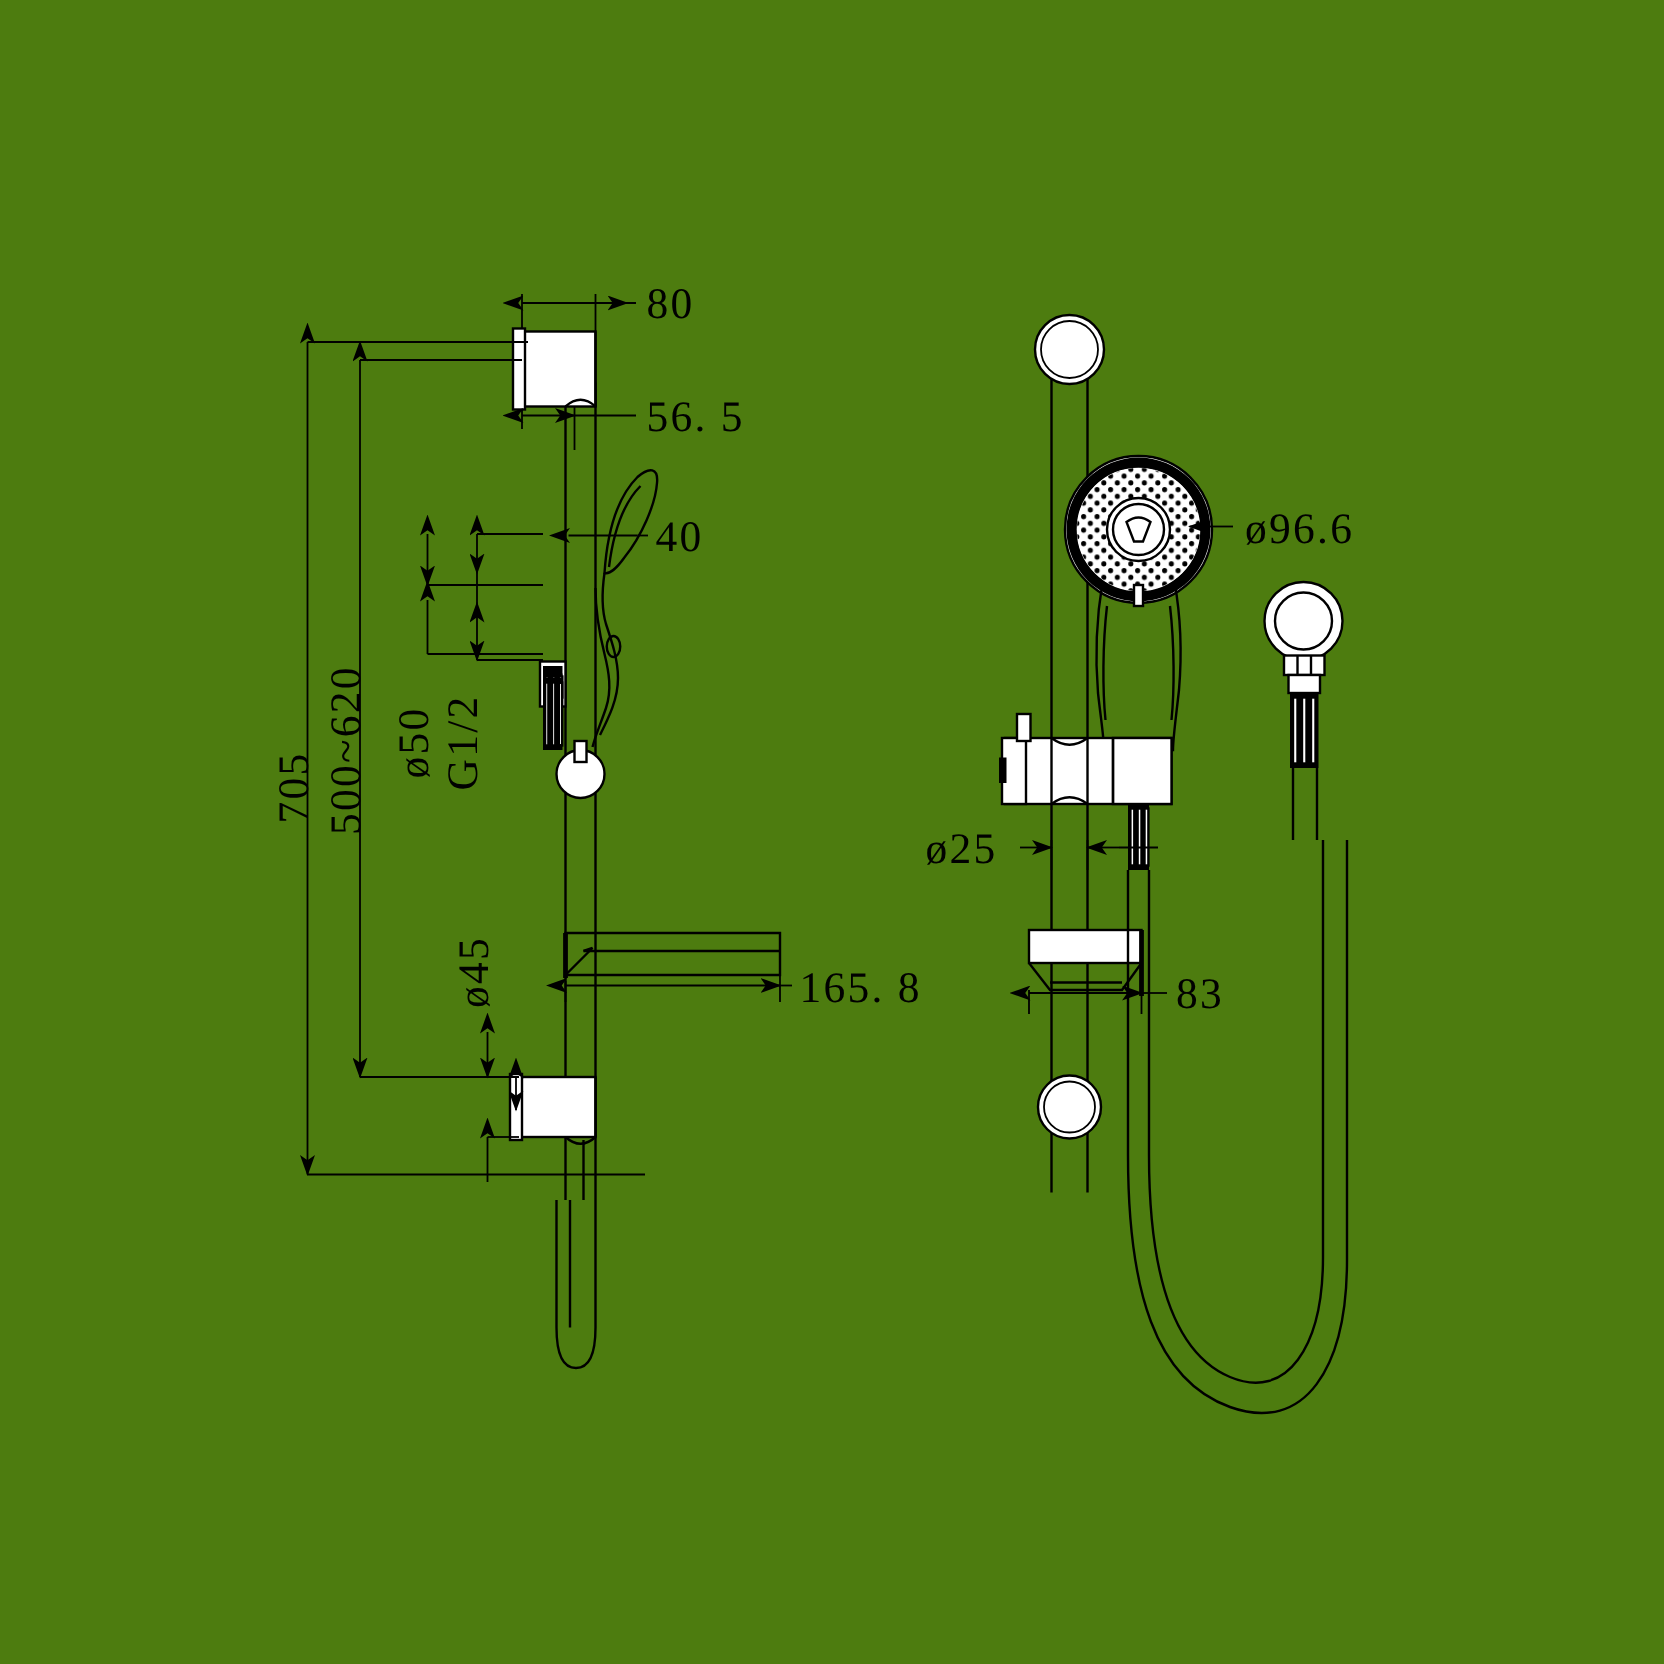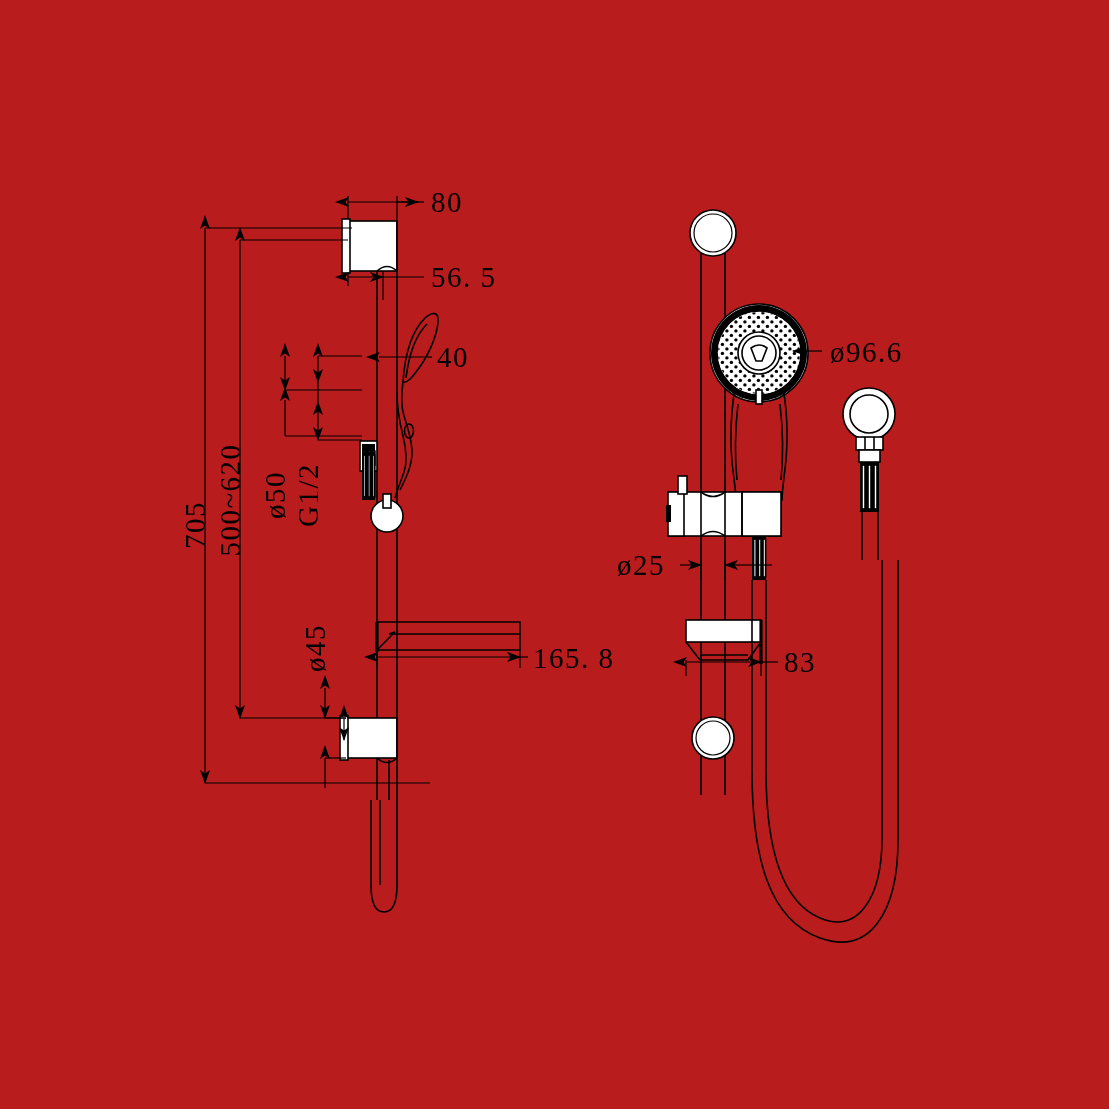--- a/index.html
+++ b/index.html
@@ -4,21 +4,21 @@
 <style>
   html, body {
     margin: 0;
     padding: 0;
     background: #ffffff;
   }
   #canvas-wrap {
     position: relative;
     width: 1109px;
     height: 1109px;
-    background: #b91c1c;
+    background: #4d7c0f;
     font-family: "Liberation Serif", serif;
   }
   svg.drawing {
     position: absolute;
     top: 0;
     left: 0;
     width: 1109px;
     height: 1109px;
     display: block;
   }

